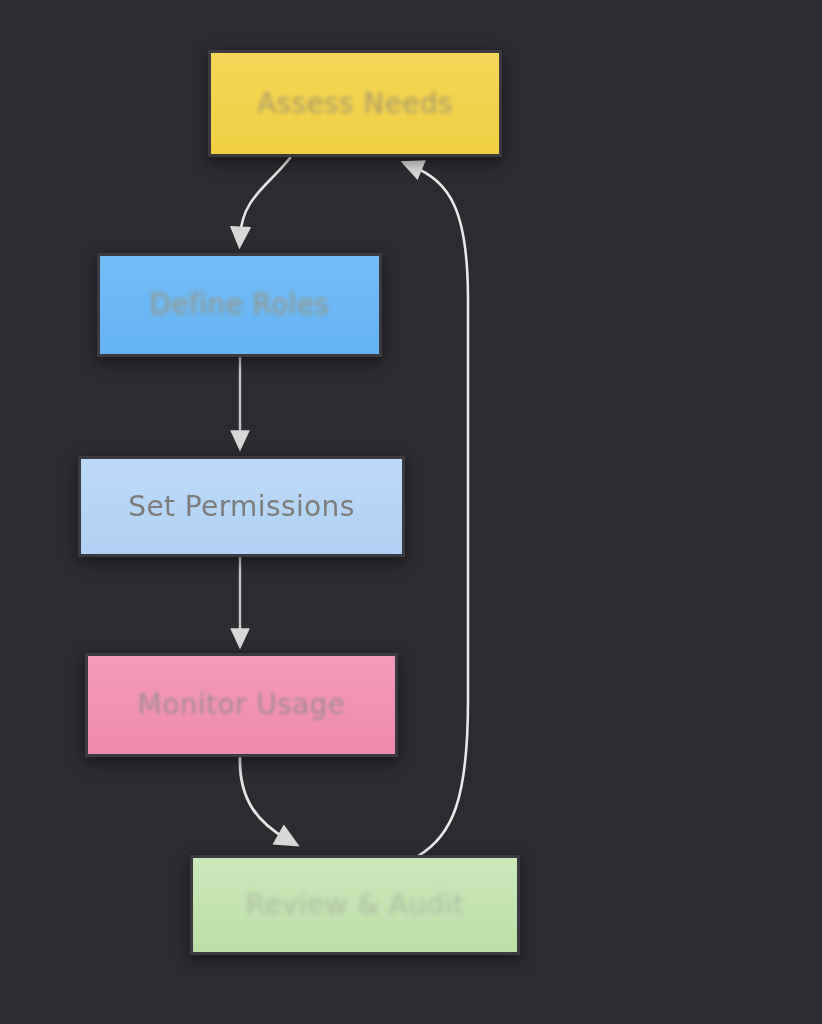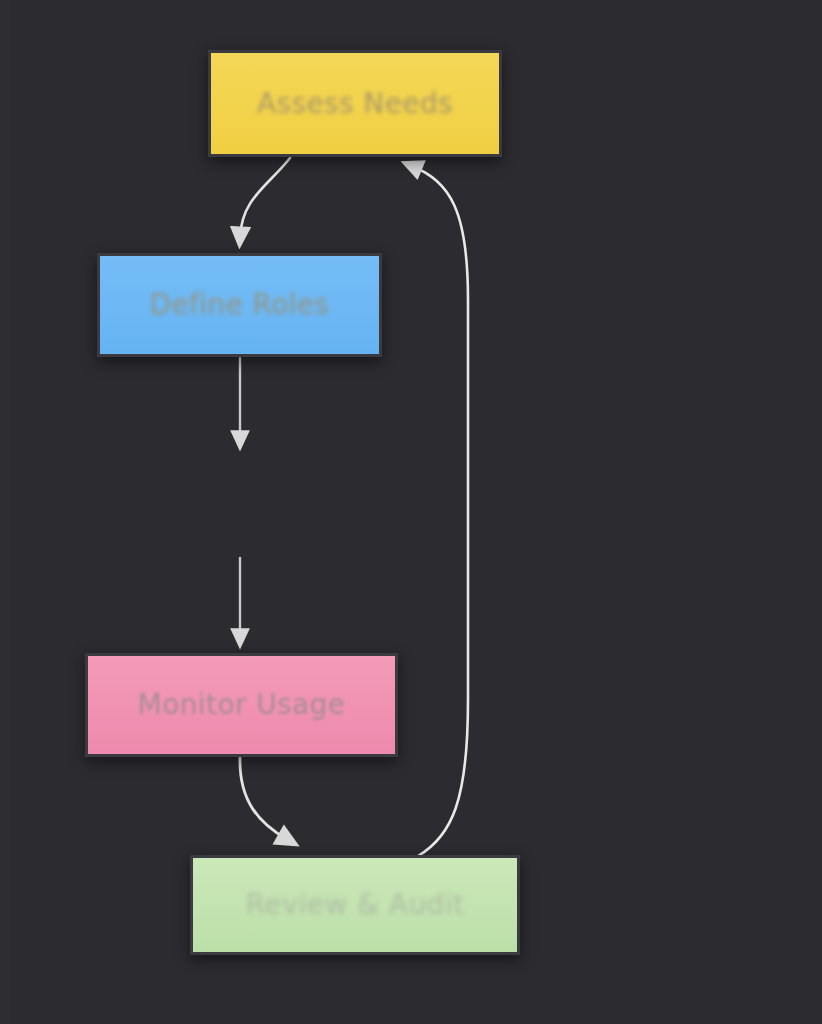--- a/index.html
+++ b/index.html
@@ -92,20 +92,24 @@
   <div class="node" style="left:208px; top:50px; width:294px; height:107px;
               background:linear-gradient(180deg,#f4d757 0%,#f0cf42 100%);">
     <span class="node-label txt-blur-a">Assess Needs</span>
   </div>
 
   <div class="node" style="left:97px; top:253px; width:285px; height:104px;
               background:linear-gradient(180deg,#74bdf7 0%,#66b3f2 100%);">
     <span class="node-label txt-blur-a">Define Roles</span>
   </div>
 
+  <div class="node" style="left:78px; top:456px; width:327px; height:101px;
+              background:linear-gradient(180deg,#bddaf7 0%,#b0d1f3 100%);">
+    <span class="node-label txt-sharp">Set Permissions</span>
+  </div>
 
   <div class="node" style="left:85px; top:653px; width:313px; height:104px;
               background:linear-gradient(180deg,#f49bb9 0%,#ee8aad 100%);">
     <span class="node-label txt-blur-c">Monitor Usage</span>
   </div>
 
   <div class="node" style="left:190px; top:855px; width:330px; height:100px;
               background:linear-gradient(180deg,#cbe8b9 0%,#bcdfa8 100%);">
     <span class="node-label txt-blur-d">Review &amp; Audit</span>
   </div>

